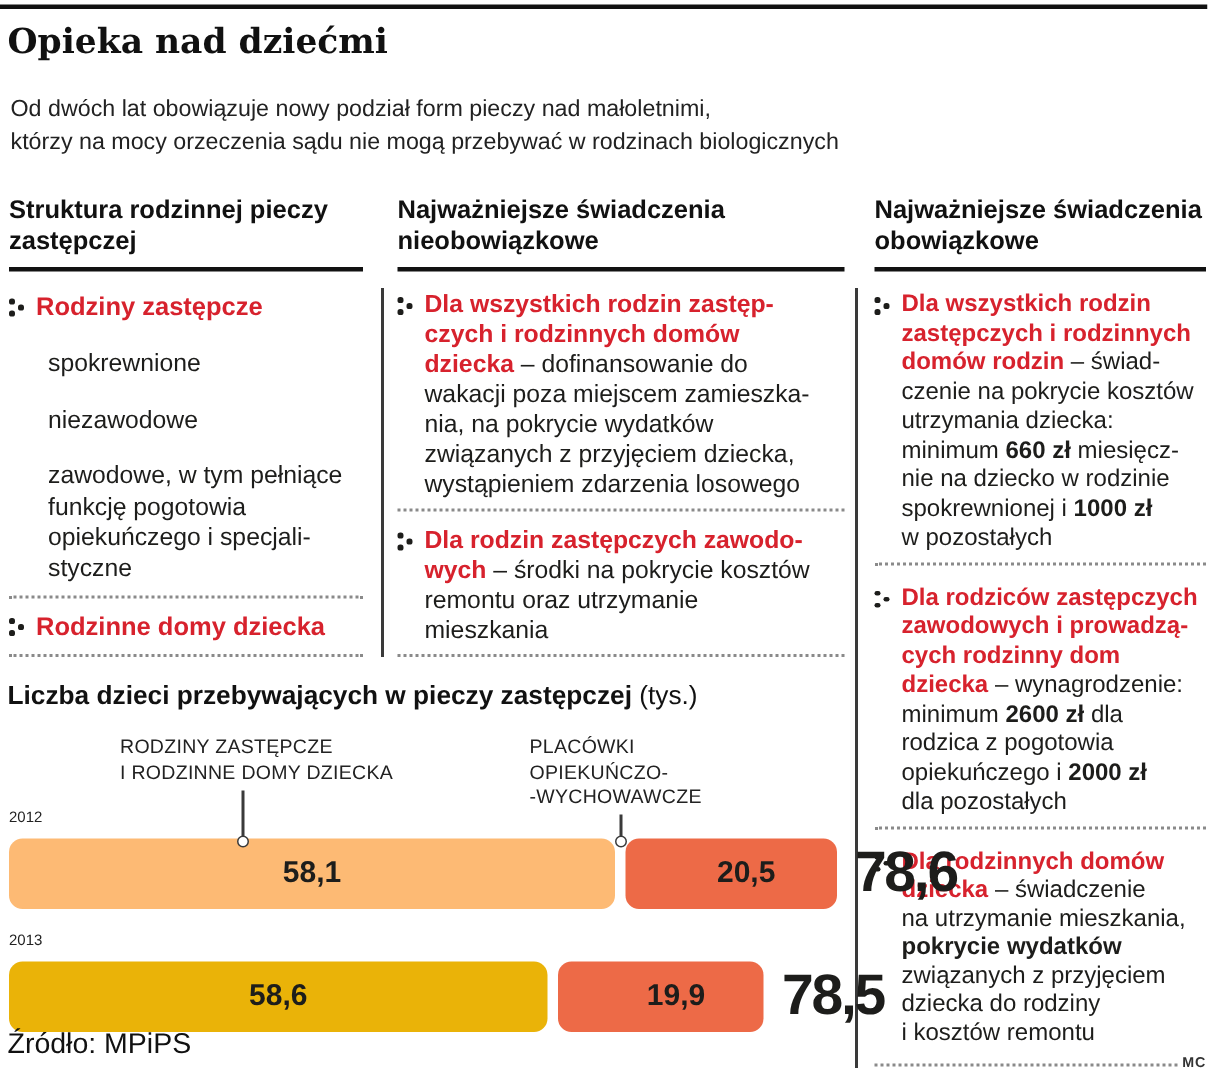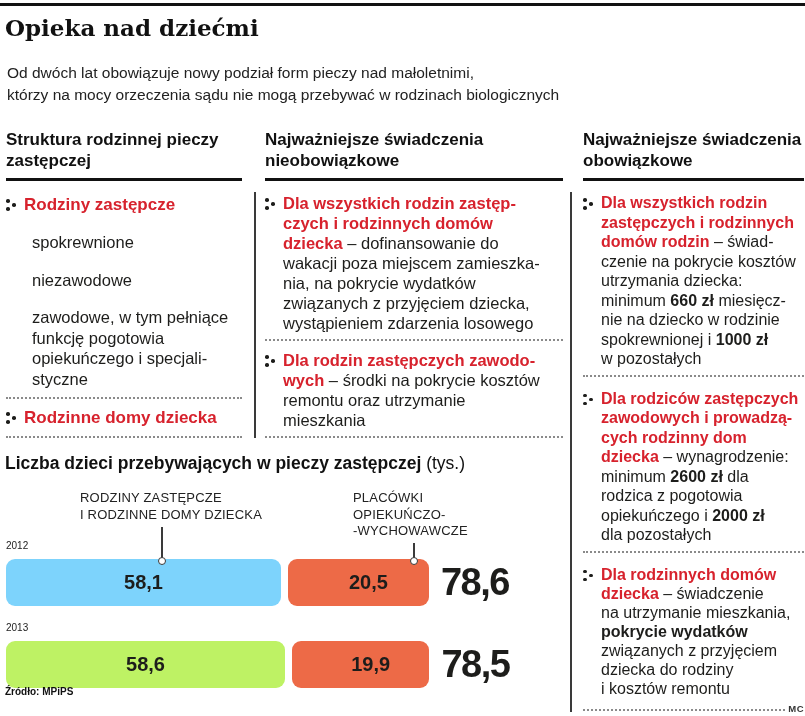--- a/index.html
+++ b/index.html
@@ -63,21 +63,21 @@
   .pdot{position:absolute;width:6px;height:6px;border:1.5px solid #3a3a3a;background:#fff;border-radius:50%;z-index:3;}
   .pd1{left:158px;top:557px;}
   .pd2{left:410px;top:557px;}
   .chart-row{position:absolute;left:6px;}
   .year{font-size:10px;line-height:20px;color:#222;margin-bottom:3px;}
   .barline{display:flex;align-items:center;}
   .bar{height:47px;border-radius:9px;display:flex;align-items:center;justify-content:center;
        font-size:20px;font-weight:700;color:#1d1d1b;}
   .bar + .bar{margin-left:7px;padding-left:20px;}
   .total{font-size:38px;font-weight:700;letter-spacing:-1.5px;color:#1d1d1b;margin-left:12px;line-height:47px;}
-  .source{position:absolute;left:5px;top:686px;font-size:10px;font-weight:700;color:#111;}
+  .source{position:absolute;left:5px;top:686px;font-size:19px;font-weight:400;color:#111;}
 </style>
 </head>
 <body>
 
 <div class="top-rule"></div>
 
 <h1 class="page-title">Opieka nad dziećmi</h1>
 
 <div class="subtitle">
   <div>Od dwóch lat obowiązuje nowy podział form pieczy nad małoletnimi,</div>
@@ -253,33 +253,33 @@
 
 <div class="pointer p1"></div>
 <div class="pointer p2"></div>
 <div class="pdot pd1"></div>
 <div class="pdot pd2"></div>
 
 <div id="chart-rows">
     <div class="chart-row" style="top: 536px;">
       <div class="year">2012</div>
       <div class="barline">
-        <div class="bar" style="width: 275px; background: #7dd3fc;">
+        <div class="bar" style="width: 404px; background: #fdba74;">
           <span>58,1</span>
         </div>
         <div class="bar" style="width: 120.95px; background: rgb(237, 106, 71);">
           <span>20,5</span>
         </div>
         <div class="total">78,6</div>
       </div>
     </div>
     <div class="chart-row" style="top: 618px;">
       <div class="year">2013</div>
       <div class="barline">
-        <div class="bar" style="width: 279px; background: #bef264;">
+        <div class="bar" style="width: 359px; background: #eab308;">
           <span>58,6</span>
         </div>
         <div class="bar" style="width: 117.41px; background: rgb(237, 106, 71);">
           <span>19,9</span>
         </div>
         <div class="total">78,5</div>
       </div>
     </div>
   </div>
 

